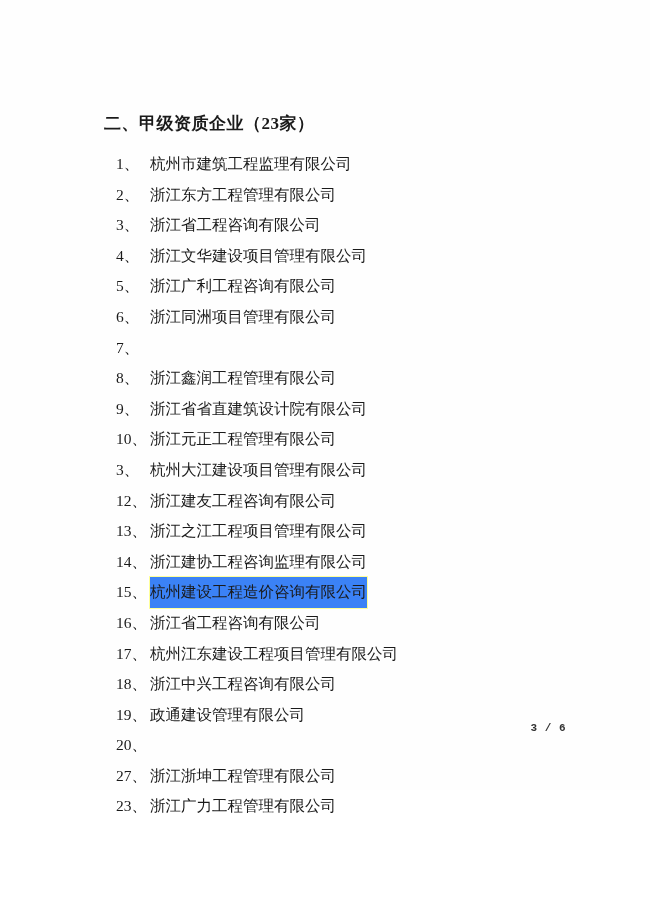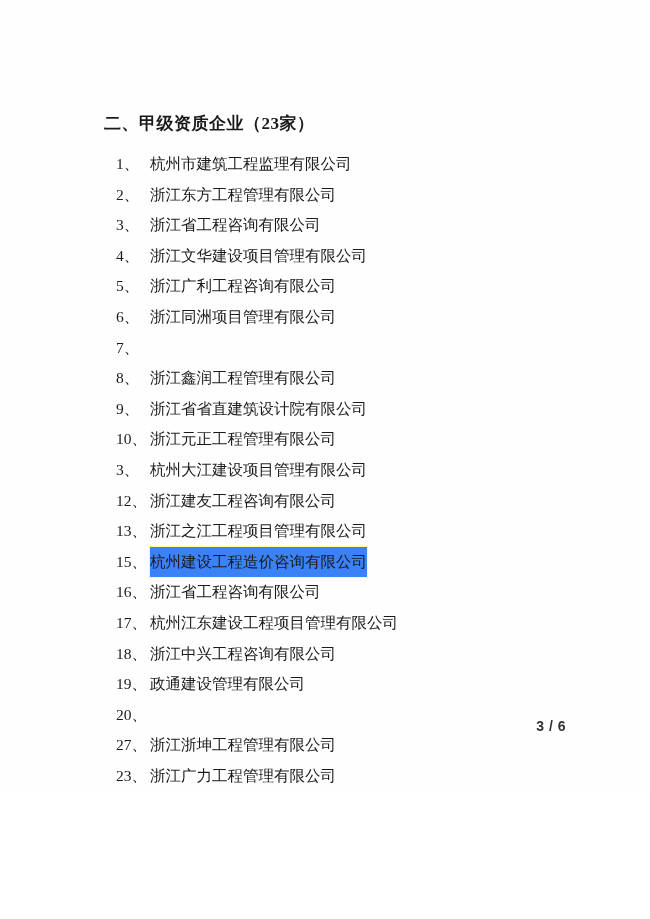--- a/index.html
+++ b/index.html
@@ -52,24 +52,24 @@
     display: inline-block;
   }
   .item-row.highlight .item-text {
     background: #3b82f6;
     box-shadow: 0 0 0 1px #ffff99;
   }
   .page-footer {
     position: absolute;
     right: 84px;
     bottom: 56px;
-    font-size: 14px;
+    font-size: 11px;
     font-weight: bold;
     color: #333;
-    font-family: Liberation Sans, sans-serif;
+    font-family: Liberation Mono, monospace;
     letter-spacing: 0.5px;
   }
 </style>
 </head>
 <body>
 
 <div class="page">
 
   <div class="doc-heading">二、甲级资质企业（23家）</div>
 
@@ -118,20 +118,24 @@
         <span class="item-text">杭州大江建设项目管理有限公司</span>
       </li>
       <li class="item-row">
         <span class="item-num">12、</span>
         <span class="item-text">浙江建友工程咨询有限公司</span>
       </li>
       <li class="item-row">
         <span class="item-num">13、</span>
         <span class="item-text">浙江之江工程项目管理有限公司</span>
       </li>
+      <li class="item-row">
+        <span class="item-num">14、</span>
+        <span class="item-text">浙江建协工程咨询监理有限公司</span>
+      </li>
       <li class="item-row highlight">
         <span class="item-num">15、</span>
         <span class="item-text">杭州建设工程造价咨询有限公司</span>
       </li>
       <li class="item-row">
         <span class="item-num">16、</span>
         <span class="item-text">浙江省工程咨询有限公司</span>
       </li>
       <li class="item-row">
         <span class="item-num">17、</span>

